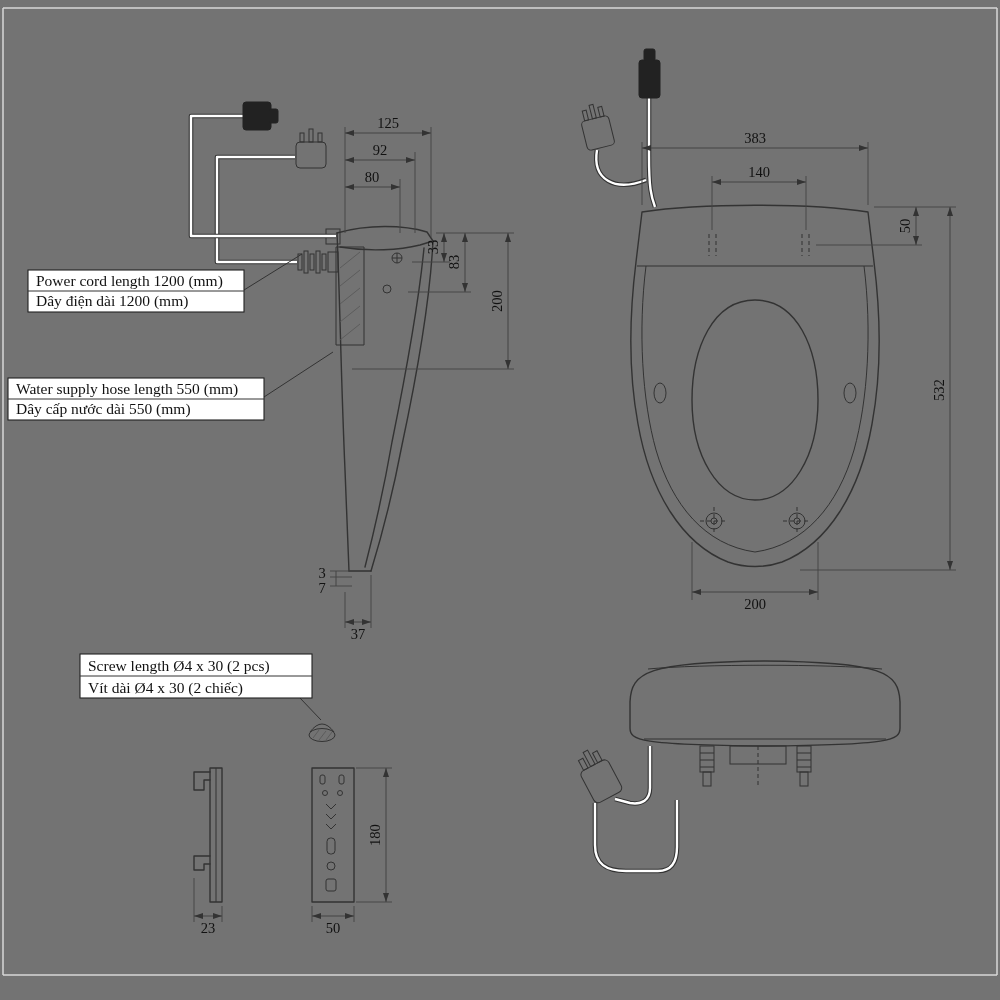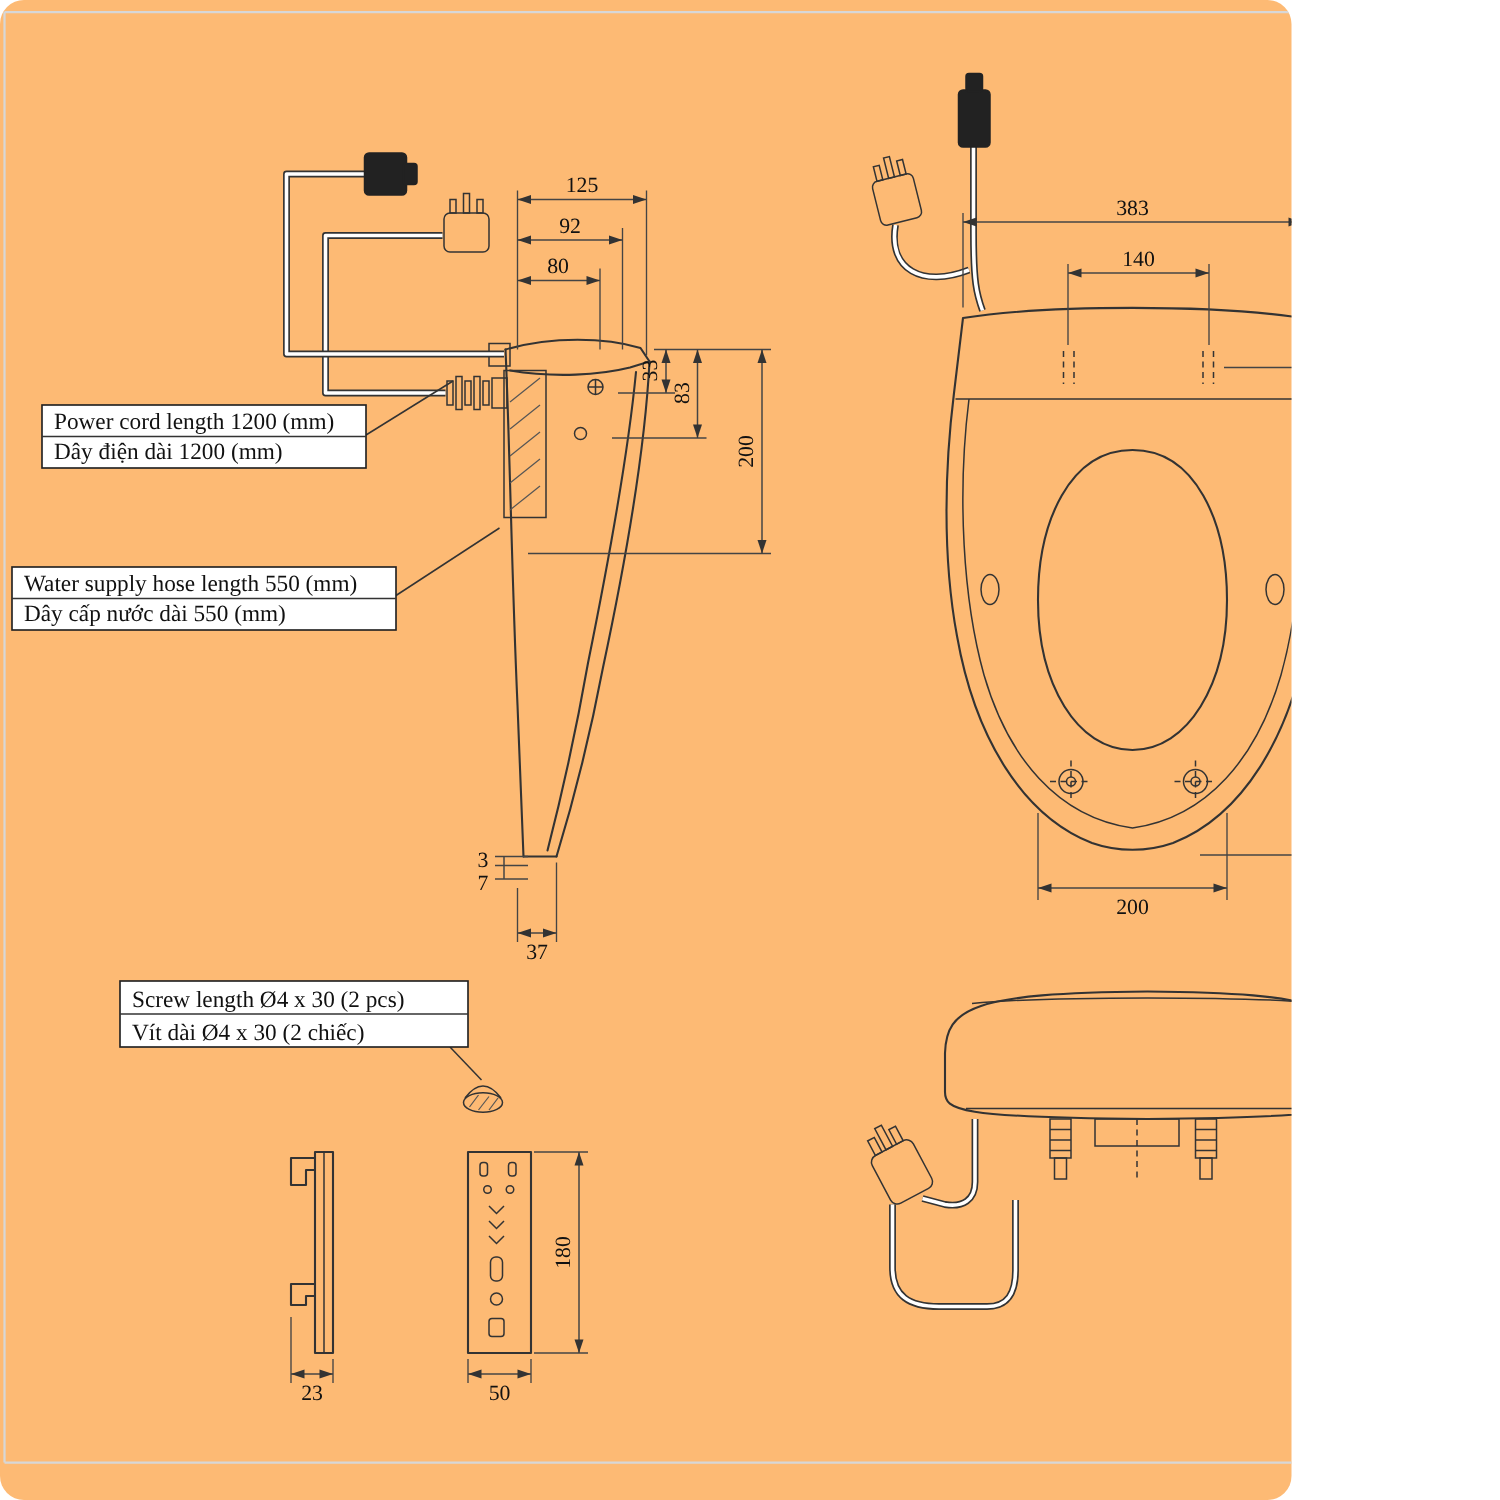--- a/index.html
+++ b/index.html
@@ -1,16 +1,16 @@
 <!DOCTYPE html>
 <html><head>
 <meta charset="utf-8">
 <style>
   html,body{margin:0;padding:0;background:#ffffff;}
-  .stage{position:relative;width:861px;height:1000px;background:#fdba74;overflow:hidden;border-radius:16px;}
+  .stage{position:relative;width:1000px;height:1000px;background:#737373;overflow:hidden;}
   svg{display:block;}
   .ol{fill:none;stroke:#333;stroke-width:1.4;stroke-linejoin:round;stroke-linecap:round;}
   .thin{fill:none;stroke:#333;stroke-width:1;}
   .ext{fill:none;stroke:#444;stroke-width:0.9;}
   .dim{fill:none;stroke:#444;stroke-width:1;}
   .dash{fill:none;stroke:#333;stroke-width:1;stroke-dasharray:4 3;}
   .hatch{fill:none;stroke:#555;stroke-width:0.8;}
   .cordb{fill:none;stroke:#333;stroke-width:4.6;stroke-linecap:butt;stroke-linejoin:round;}
   .cordw{fill:none;stroke:#fff;stroke-width:2.4;stroke-linecap:butt;stroke-linejoin:round;}
   .solid{fill:#222;stroke:#222;}

